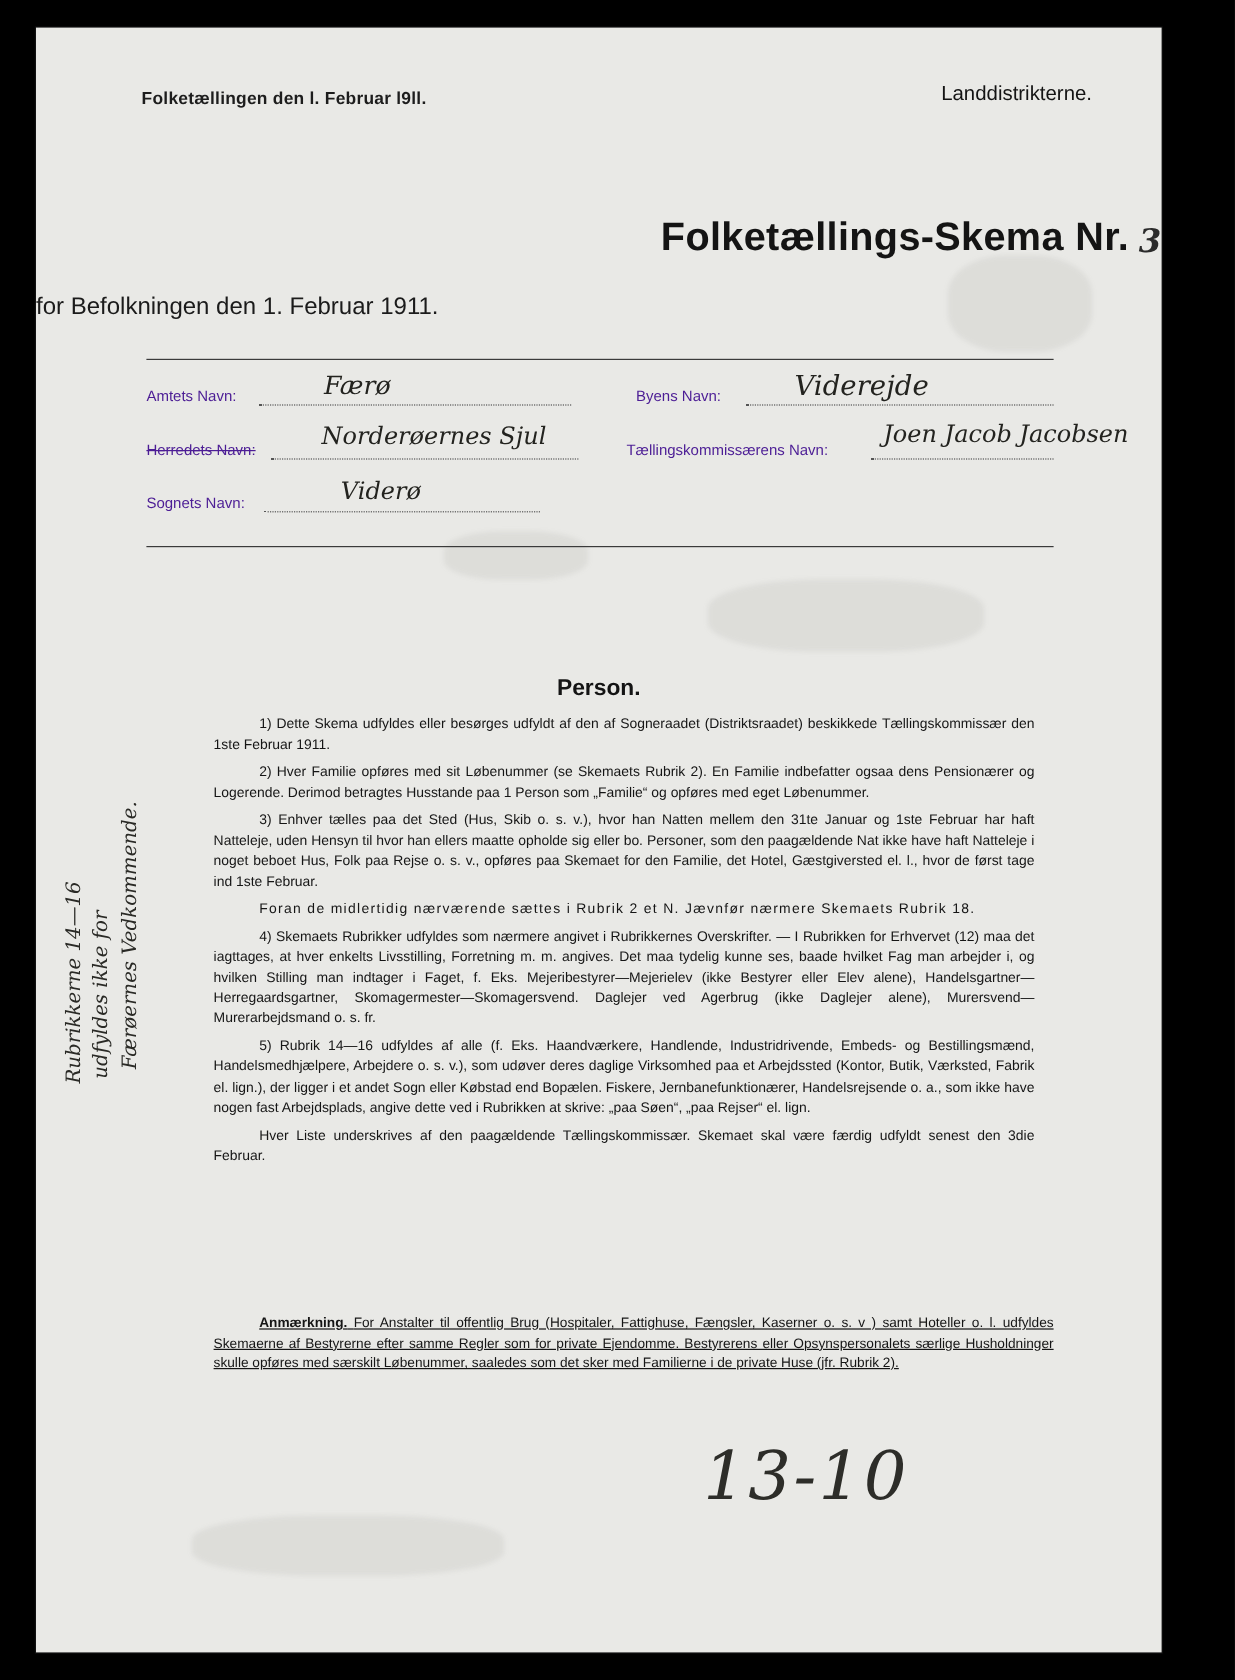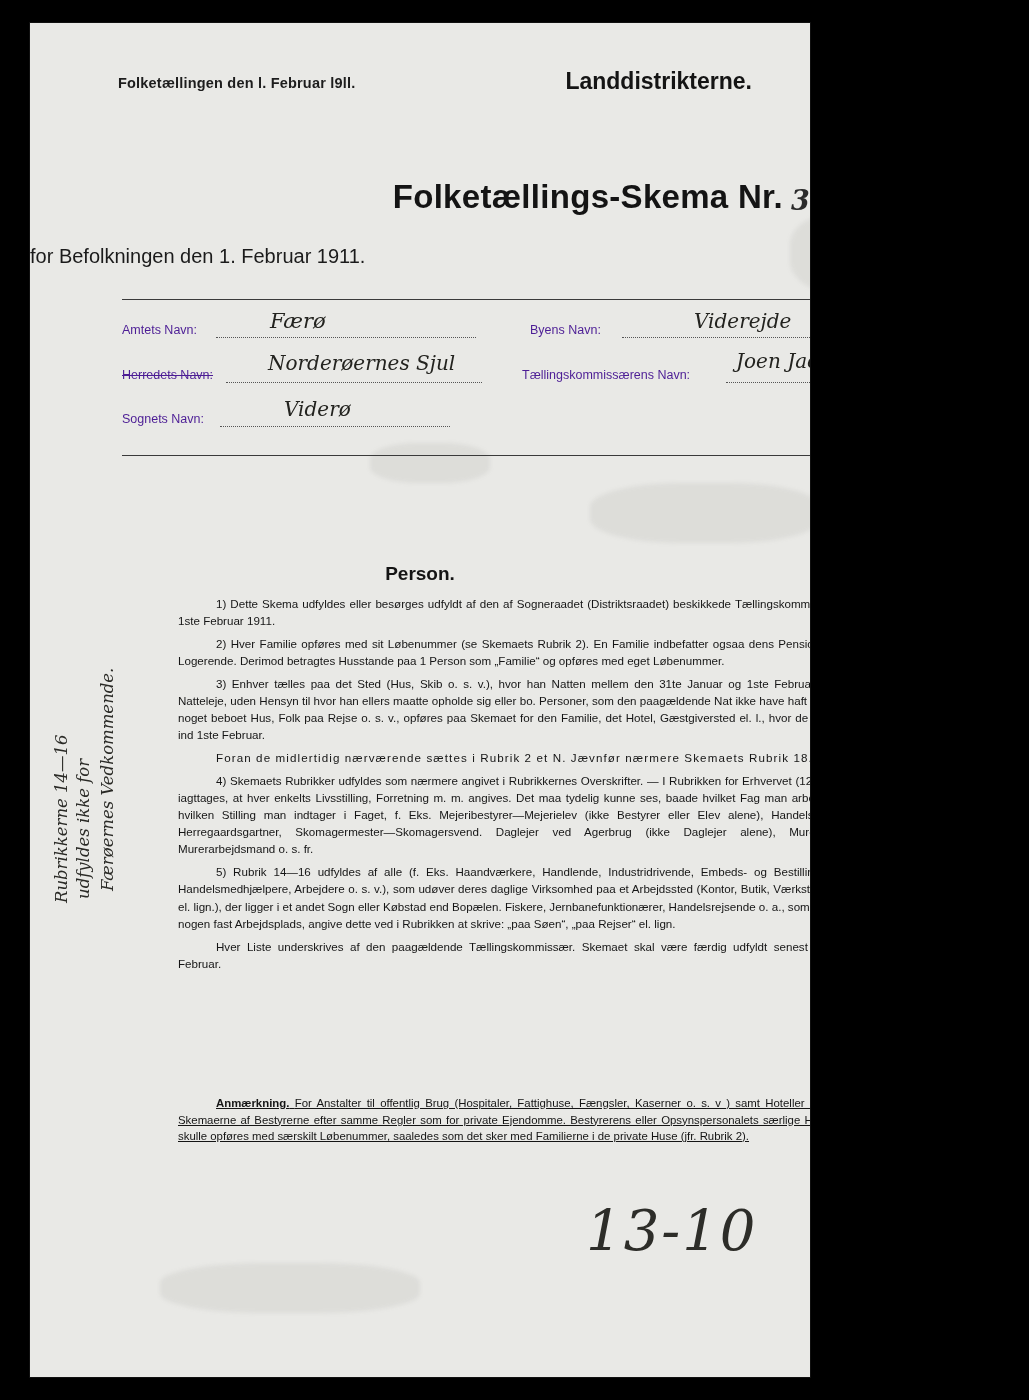--- a/index.html
+++ b/index.html
@@ -10,21 +10,21 @@
   body {
     width: 1029px;
     height: 1400px;
     overflow: hidden;
     font-family: "Liberation Serif", serif;
   }
   .page {
     position: absolute;
     left: 30px;
     top: 23px;
-    width: 780px;
+    width: 938px;
     height: 1354px;
     background: #e9e9e6;
     box-shadow: 0 0 0 1px #111;
     overflow: hidden;
   }
   
   .smudge {
     position: absolute;
     background: rgba(120,120,110,0.10);
     border-radius: 40%;
@@ -46,22 +46,22 @@
     font-weight: bold;
     font-size: 14.5px;
     color: #1d1d1d;
     letter-spacing: 0.2px;
   }
   .hdr-right {
     position: absolute;
     right: 58px;
     top: -7px;
     font-family: "Liberation Sans", sans-serif;
-    font-weight: bold;
-    font-size: 23px;
+    font-weight: normal;
+    font-size: 17px;
     color: #141414;
   }
   .title-main {
     position: absolute;
     top: 155px;
     left: 0;
     width: 100%;
     text-align: right;
     font-family: "Liberation Sans", sans-serif;
     font-weight: bold;
@@ -239,21 +239,21 @@
     <div class="fld-label struck" style="left:92px; top:53px;">Herredets Navn:</div>
     <div class="dots" style="left:196px; top:67px; width:256px;"></div>
     <div class="hand" style="left:238px; top:36px; font-size:20px;">Norderøernes Sjul</div>
 
     <div class="fld-label" style="left:92px; top:97px;">Sognets Navn:</div>
     <div class="dots" style="left:190px; top:111px; width:230px;"></div>
     <div class="hand" style="left:254px; top:82px; font-size:20px;">Viderø</div>
 
     <div class="fld-label" style="left:500px; top:8px;">Byens Navn:</div>
     <div class="dots" style="left:592px; top:22px; width:256px;"></div>
-    <div class="hand" style="left:632px; top:-6px; font-size:20px;margin-left:32px;">Viderejde</div>
+    <div class="hand" style="left:632px; top:-6px; font-size:23px;">Viderejde</div>
 
     <div class="fld-label" style="left:492px; top:53px;">Tællingskommissærens Navn:</div>
     <div class="dots" style="left:696px; top:67px; width:152px;"></div>
     <div class="hand" style="left:706px; top:34px; font-size:20px;">Joen Jacob Jacobsen</div>
   </div>
 
   <div class="regler-title">Person.</div>
 
   <div class="rules">
     <p class="ind">1) Dette Skema udfyldes eller besørges udfyldt af den af Sogneraadet (Distriktsraadet) beskikkede Tællingskommissær den 1ste Februar 1911.</p>

